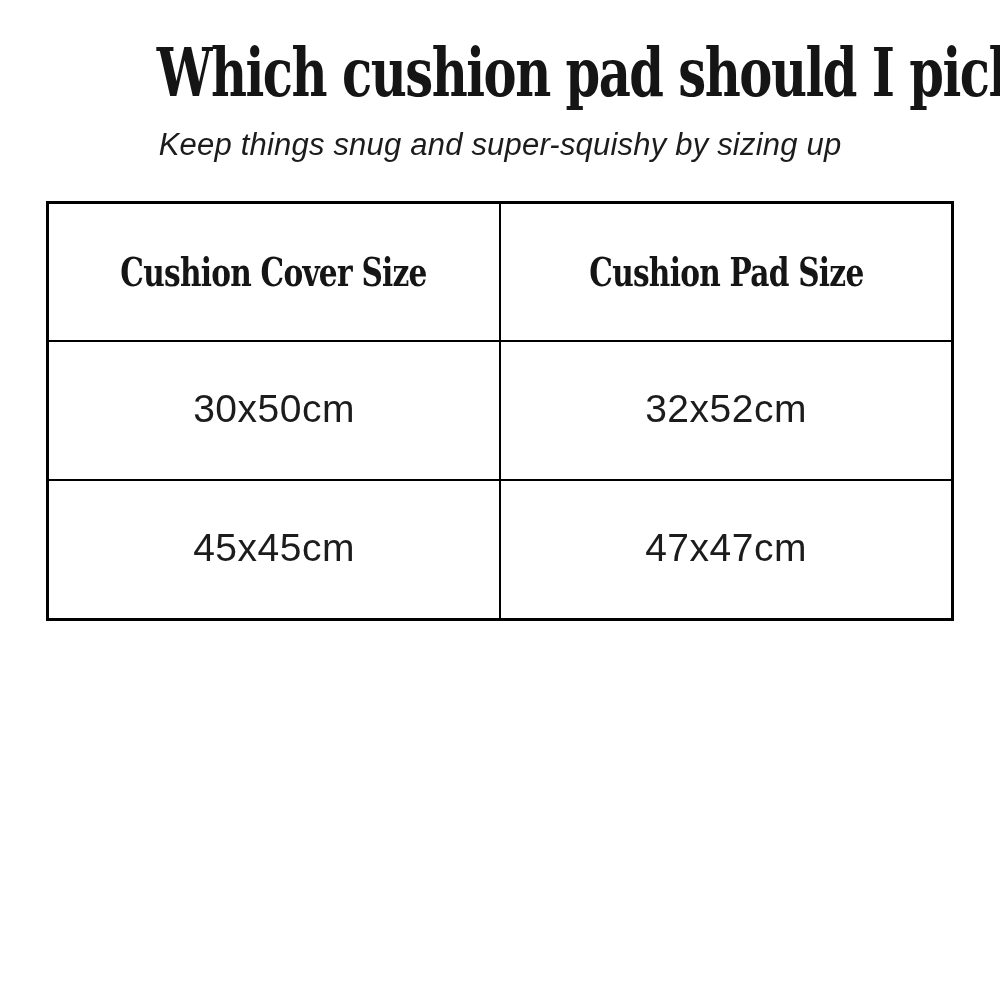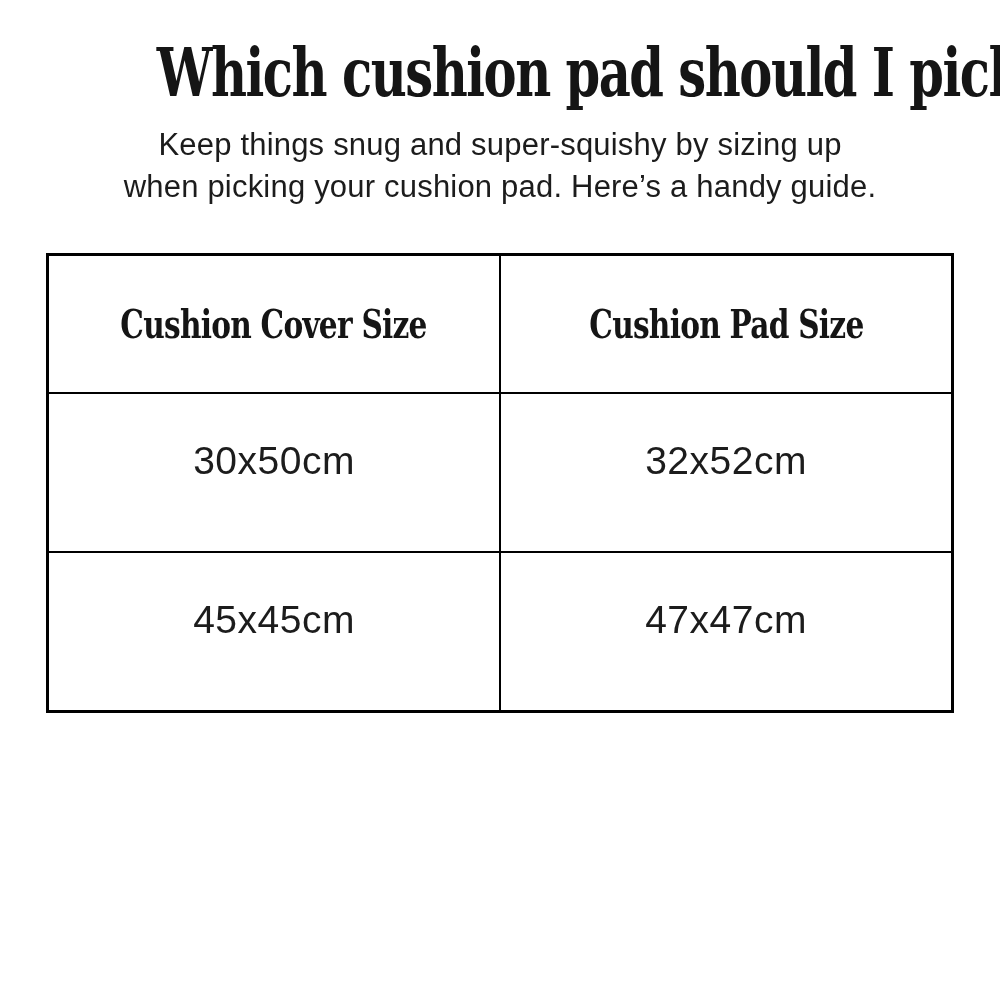--- a/index.html
+++ b/index.html
@@ -35,44 +35,44 @@
     letter-spacing: -2px;
   }
   .subtitle {
     margin: 14px 0 0 0;
     text-align: center;
     font-size: 31px;
     line-height: 42px;
     letter-spacing: 0.2px;
     color: #1c1c1c;
   }
-  .sub-line { display: block; }
+  .sub-line { display: block; font-style: italic; }
   .size-table {
     width: 908px;
-    margin: 45px auto 0 auto;
+    margin: 35px auto 0 auto;
     border-collapse: collapse;
     table-layout: fixed;
     border: 3px solid #000000;
     background: #ffffff;
   }
   .size-table th,
   .size-table td {
     border: 2px solid #000000;
     text-align: center;
     vertical-align: middle;
     padding: 0;
   }
   .size-table th { height: 136px; }
   .size-table td {
     height: 135px;
     font-family: "Liberation Sans", sans-serif;
     font-size: 39px;
     letter-spacing: 0.5px;
     color: #1c1c1c;
-    padding-bottom: 22px;
+    padding-bottom: 2px;
   }
   .th-condensed {
     display: inline-block;
     font-family: "DejaVu Serif", serif;
     font-weight: bold;
     font-size: 39px;
     transform: scaleX(0.76);
     transform-origin: 50% 50%;
     letter-spacing: -1px;
     color: #151515;
@@ -82,21 +82,20 @@
 <body>
 
 <main class="page">
 
   <h1 class="title">
     <span class="condensed">Which cushion pad should I pick?</span>
   </h1>
 
   <p class="subtitle">
     <span class="sub-line">Keep things snug and super-squishy by sizing up</span>
-    <span class="sub-line">when picking your cushion pad. Here’s a handy guide.</span>
   </p>
 
   <table class="size-table">
     <thead>
       <tr>
         <th>
           <span class="th-condensed">Cushion Cover Size</span>
         </th>
         <th>
           <span class="th-condensed">Cushion Pad Size</span>

